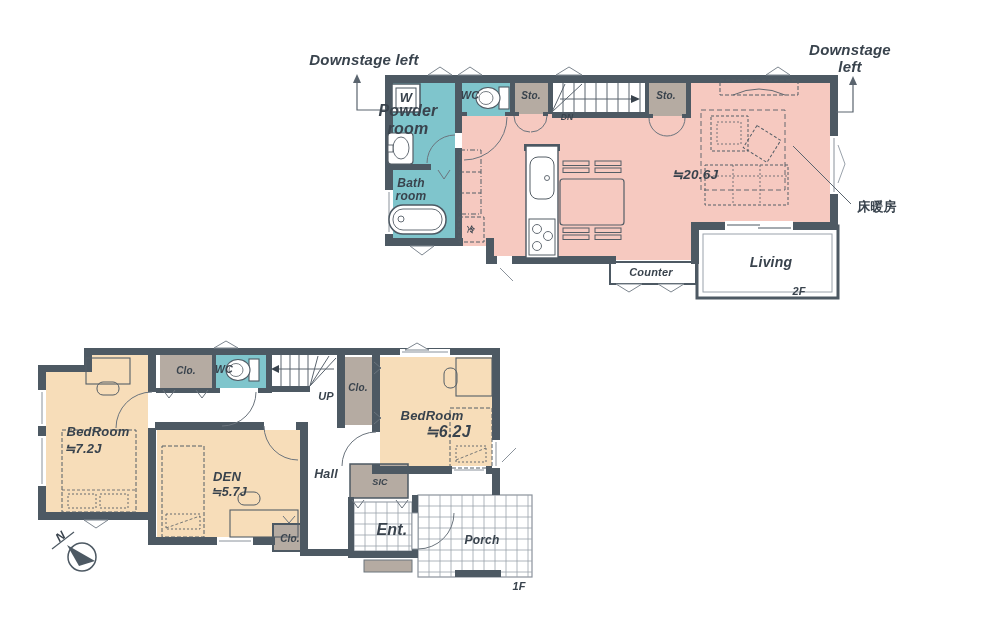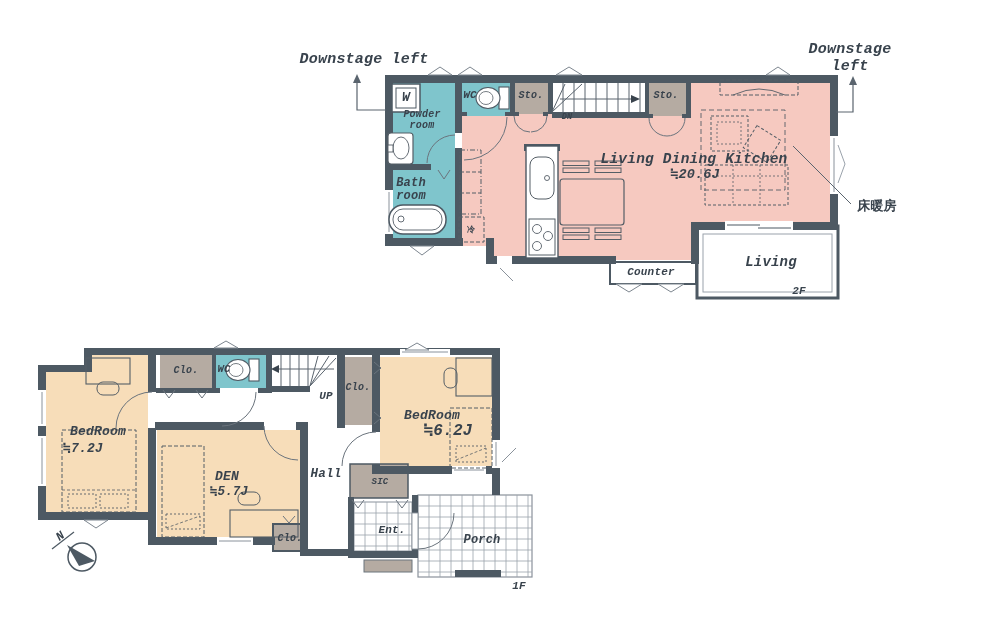--- a/index.html
+++ b/index.html
@@ -1,17 +1,17 @@
 <!DOCTYPE html>
 <html><head>
 <meta charset="utf-8">
 <style>
   html,body{margin:0;padding:0;background:#ffffff;}
   .canvas{position:relative;width:921px;height:621px;background:#fff;overflow:hidden;
-          font-family:Liberation Mono, monospace;}
+          font-family:Liberation Sans, sans-serif;}
   .plan-svg{position:absolute;left:0;top:0;}
   .lbl{position:absolute;transform:translate(-50%,-50%);color:#39434d;
        font-style:italic;font-weight:bold;text-align:center;white-space:pre-line;
        line-height:1.12;letter-spacing:.2px;pointer-events:none;}
   .lbl.rot{transform:translate(-50%,-50%) rotate(-38deg);}
 </style>
 </head>
 <body>
 
 <div class="canvas">
@@ -326,47 +326,46 @@
       <circle cx="82" cy="557" r="14" fill="#fff" stroke="#4d5963" stroke-width="1.5"></circle>
       <polygon points="67,545 95,561 79,566" fill="#4d5963"></polygon>
       <line x1="52" y1="549" x2="74" y2="532" stroke="#4d5963" stroke-width="1.2"></line>
     </g>
   </g>
 </svg>
 
 <div class="lbl" style="left:364px;top:60px;font-size:15px">Downstage left</div>
 <div class="lbl" style="left:850px;top:59px;font-size:15px">Downstage left</div>
 <div class="lbl" style="left:406px;top:98px;font-size:13px">W</div>
-<div class="lbl" style="left:422px;top:120px;font-size:10px">Powder
+<div class="lbl" style="left:408px;top:120px;font-size:16px">Powder
 room</div>
 <div class="lbl" style="left:470px;top:95px;font-size:11px">WC</div>
 <div class="lbl" style="left:531px;top:96px;font-size:10px">Sto.</div>
 <div class="lbl" style="left:567px;top:118px;font-size:8.5px">DN</div>
 <div class="lbl" style="left:666px;top:96px;font-size:10px">Sto.</div>
 <div class="lbl" style="left:411px;top:190px;font-size:12px">Bath
 room</div>
-<div class="lbl" style="left:694px;top:159px;font-size:14.5px">Living Dining Kitchen</div>
 <div class="lbl" style="left:695px;top:175px;font-size:13.5px">≒20.6J</div>
 <div class="lbl" style="left:877px;top:207px;font-size:13px;font-style:normal">床暖房</div>
 <div class="lbl" style="left:471px;top:230px;font-size:8px;font-style:normal">冷</div>
 <div class="lbl" style="left:651px;top:272px;font-size:11px">Counter</div>
 <div class="lbl" style="left:771px;top:263px;font-size:14px">Living</div>
 <div class="lbl" style="left:799px;top:291px;font-size:11px">2F</div>
 
 <div class="lbl" style="left:186px;top:371px;font-size:10px">Clo.</div>
 <div class="lbl" style="left:224px;top:370px;font-size:10.5px">WC</div>
 <div class="lbl" style="left:326px;top:396px;font-size:11px">UP</div>
 <div class="lbl" style="left:358px;top:388px;font-size:10px">Clo.</div>
 <div class="lbl" style="left:98px;top:432px;font-size:13px">BedRoom</div>
 <div class="lbl" style="left:83px;top:449px;font-size:13px">≒7.2J</div>
 <div class="lbl" style="left:227px;top:477px;font-size:13px">DEN</div>
 <div class="lbl" style="left:229px;top:492px;font-size:12.5px">≒5.7J</div>
 <div class="lbl" style="left:326px;top:474px;font-size:12.5px">Hall</div>
 <div class="lbl" style="left:380px;top:482px;font-size:9px">SIC</div>
 <div class="lbl" style="left:432px;top:416px;font-size:13px">BedRoom</div>
 <div class="lbl" style="left:448px;top:432px;font-size:16px">≒6.2J</div>
 <div class="lbl" style="left:290px;top:539px;font-size:10px">Clo.</div>
-<div class="lbl" style="left:392px;top:530px;font-size:11px">Ent.</div>
+<div class="lbl" style="left:392px;top:530px;font-size:16px">Ent.</div>
 <div class="lbl" style="left:482px;top:541px;font-size:12px">Porch</div>
 <div class="lbl" style="left:519px;top:586px;font-size:11px">1F</div>
 <div class="lbl rot" style="left:61px;top:537px;font-size:12px">N</div>
 
 </div>
 
 </body></html>

